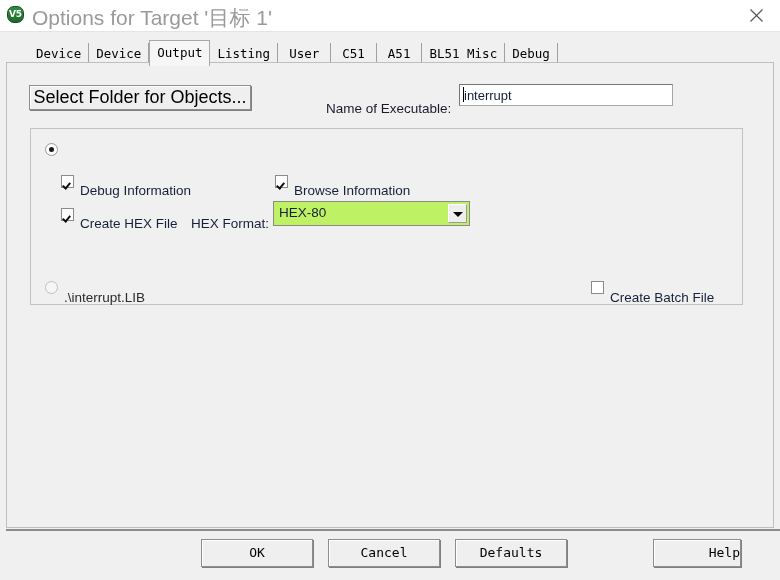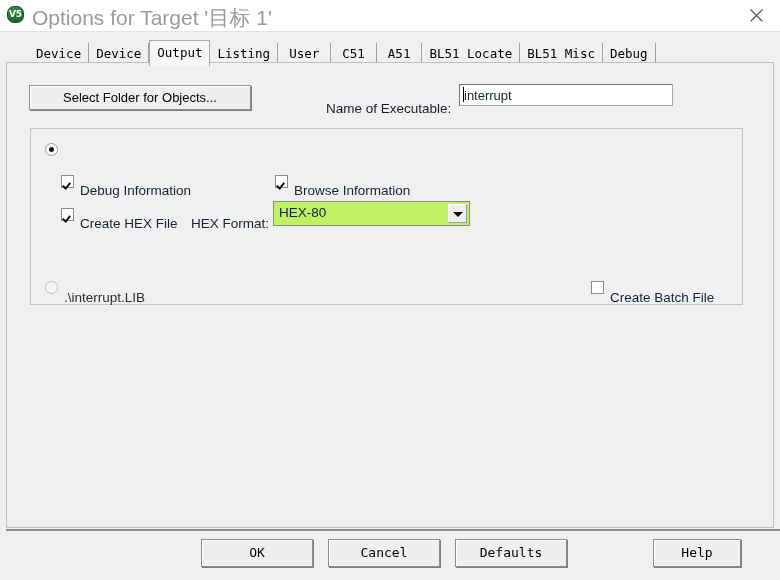--- a/index.html
+++ b/index.html
@@ -110,21 +110,21 @@
     text-align: center;
     color: #000000;
     cursor: pointer;
     user-select: none;
   }
 
   #select-folder-btn {
     position: absolute;
     left: 29px; top: 85px;
     width: 222px; height: 25px;
-    font-size: 13px;
+    font-size: 18px;
     line-height: 23px;
     font-family: "Liberation Sans", sans-serif;
   }
 
   #exe-label {
     position: absolute;
     left: 326px; top: 89px;
     font-size: 13.5px;
     color: #1a1a2e;
     white-space: nowrap;
@@ -279,21 +279,21 @@
     position: absolute;
     top: 539px;
     height: 28px;
     font-family: "DejaVu Sans Mono", monospace;
     font-size: 13px;
     line-height: 26px;
   }
   #btn-ok     { left: 201px; width: 112px; }
   #btn-cancel { left: 328px; width: 112px; }
   #btn-defaults { left: 455px; width: 112px; }
-  #btn-help   { left: 653px; width: 88px; }
+  #btn-help   { left: 653px; width: 88px; text-align: right; }
 </style>
 </head>
 <body>
 
 <div id="titlebar">
   <div id="app-icon">V5</div>
   <div id="window-title">Options for Target '目标 1'</div>
   <div id="close-button">
     <svg width="13" height="13" viewBox="0 0 13 13">
       <line x1="0.5" y1="0.5" x2="12.5" y2="12.5" stroke="#5a5a5a" stroke-width="1.2"></line>
@@ -303,21 +303,20 @@
 </div>
 
 <div id="tabstrip">
   <div class="tab">Device</div>
   <div class="tab">Device</div>
   <div class="tab active">Output</div>
   <div class="tab">Listing</div>
   <div class="tab wide">User</div>
   <div class="tab wide">C51</div>
   <div class="tab wide">A51</div>
-  <div class="tab">BL51 Locate</div>
   <div class="tab">BL51 Misc</div>
   <div class="tab">Debug</div>
 </div>
 
 <div id="tabpage"></div>
 
 <div id="select-folder-btn" class="btn">Select Folder for Objects...</div>
 
 <div id="exe-label" class="ctl-label">Name of Executable:</div>
 

